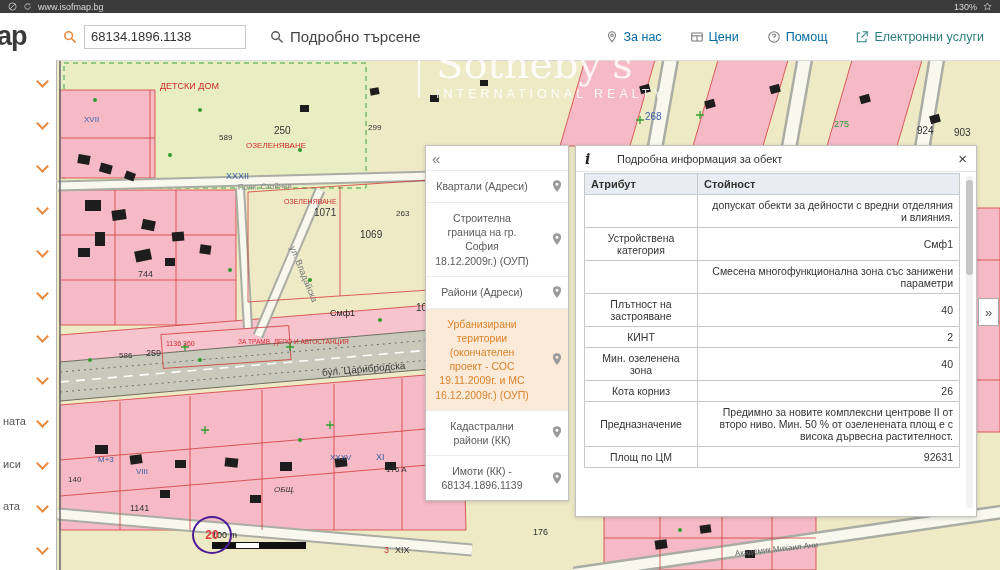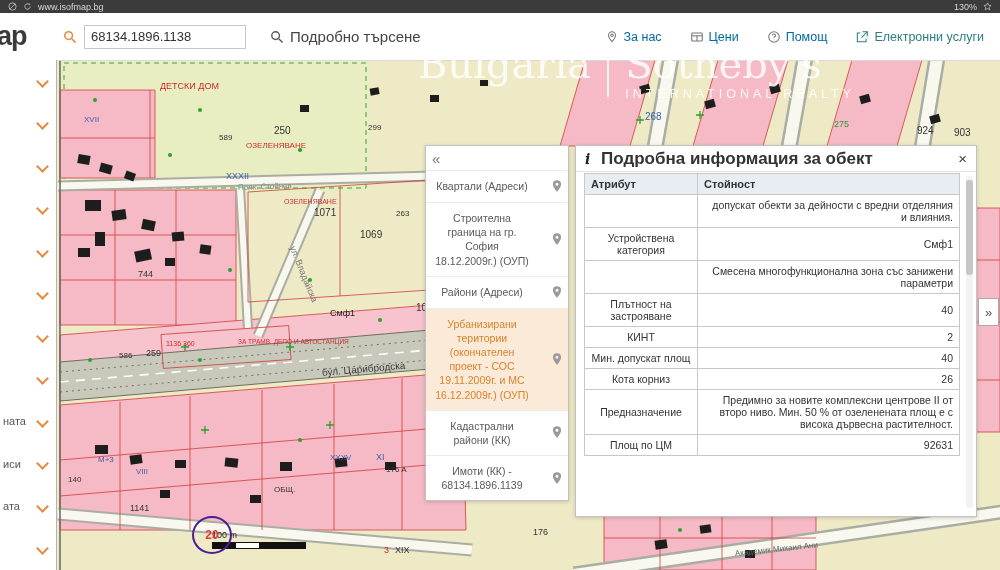--- a/index.html
+++ b/index.html
@@ -57,21 +57,21 @@
   .layer-item .lbl{flex:1;font-size:10.5px;color:#5a5a5a;text-align:center;line-height:1.35}
   .layer-item.active{background:#fcead9}
   .layer-item.active .lbl{color:#d9822b}
   .pin-ico{width:15px;height:15px;flex:none;color:#9a9a9a}
 
   
   .info-panel{position:absolute;left:575px;top:85px;width:400px;height:370px;background:#fff;
               border:1px solid #c2c2c2;z-index:30;box-shadow:0 1px 4px rgba(0,0,0,.18)}
   .info-head{height:25px;display:flex;align-items:center;padding:0 9px;border-bottom:1px solid #e3e3e3}
   .info-ico{font-family:"DejaVu Serif",serif;font-style:italic;font-weight:bold;font-size:14px;color:#222;width:14px}
-  .info-title{font-size:17px;color:#333;font-weight:bold;margin-left:2px}
+  .info-title{font-size:11px;color:#333;font-weight:normal;margin-left:18px}
   .close{margin-left:auto;font-size:15px;color:#444;cursor:pointer;line-height:1}
   .info-body{position:absolute;top:27px;bottom:4px;left:8px;right:16px;overflow:hidden}
   .info-body table{border-collapse:collapse;width:100%;font-size:10.5px;color:#333}
   .info-body th,.info-body td{border:1px solid #c8c8c8;padding:4px 6px;vertical-align:middle}
   .info-body th{background:#e8edf4;text-align:left;font-size:11px}
   td.attr{width:100px;text-align:center}
   td.val{text-align:right}
   .scrollbar{position:absolute;right:3px;top:30px;width:7px;height:332px;background:#f2f2f2;border-radius:3px}
   .scroll-thumb{position:absolute;top:4px;left:0;width:7px;height:95px;background:#c6c6c6;border-radius:3px}
 
@@ -301,21 +301,21 @@
       <span class="map-label" style="left: 146px; top: 289px; color: rgb(51, 51, 51); font-size: 9px;">259</span>
       <span class="map-label" style="left: 119px; top: 292px; color: rgb(51, 51, 51); font-size: 8px;">586</span>
       <span class="map-label" style="left: 238px; top: 279px; color: rgb(204, 43, 43); font-size: 6.5px;">ЗА ТРАМВ. ДЕПО И АВТОСТАНЦИЯ</span>
       <span class="map-label" style="left: 322px; top: 308px; color: rgb(58, 58, 58); font-size: 10px; transform: rotate(-5deg);">бул. Царибродска</span>
       <span class="map-label" style="left: 98px; top: 396px; color: rgb(60, 95, 168); font-size: 8px;">M+3</span>
       <span class="map-label" style="left: 136px; top: 408px; color: rgb(60, 95, 168); font-size: 8px;">VIII</span>
       <span class="map-label" style="left: 330px; top: 394px; color: rgb(60, 95, 168); font-size: 8px;">XXXV</span>
       <span class="map-label" style="left: 376px; top: 393px; color: rgb(60, 95, 168); font-size: 9px;">XI</span>
       <span class="map-label" style="left: 386px; top: 406px; color: rgb(51, 51, 51); font-size: 8px;">176 A</span>
       <span class="map-label" style="left: 68px; top: 416px; color: rgb(51, 51, 51); font-size: 8px;">140</span>
-      <span class="map-label" style="left: 274px; top: 426px; color: rgb(51, 51, 51); font-size: 8px;">ОБЩ.</span>
+      <span class="map-label" style="left: 274px; top: 426px; color: rgb(51, 51, 51); font-size: 8px; font-style: italic;">ОБЩ.</span>
       <span class="map-label" style="left: 130px; top: 444px; color: rgb(51, 51, 51); font-size: 9px;">1141</span>
       <span class="map-label" style="left: 533px; top: 468px; color: rgb(51, 51, 51); font-size: 9px;">176</span>
       <span class="map-label" style="left: 384px; top: 486px; color: rgb(204, 43, 43); font-size: 9px;">3</span>
       <span class="map-label" style="left: 395px; top: 486px; color: rgb(51, 51, 51); font-size: 9px;">XIX</span>
       <span class="map-label" style="left: 645px; top: 52px; color: rgb(60, 95, 168); font-size: 10px;">268</span>
       <span class="map-label" style="left: 834px; top: 60px; color: rgb(47, 158, 47); font-size: 9px;">275</span>
       <span class="map-label" style="left: 917px; top: 66px; color: rgb(51, 51, 51); font-size: 10px;">924</span>
       <span class="map-label" style="left: 954px; top: 68px; color: rgb(51, 51, 51); font-size: 10px;">903</span>
       <span class="map-label" style="left: 735px; top: 490px; color: rgb(102, 102, 102); font-size: 8px; transform: rotate(-6deg);">Академик Михаил Ани</span>
     </div>
@@ -458,21 +458,21 @@
             </tr>
             <tr>
               <td class="attr">Плътност на застрояване</td>
               <td class="val">40</td>
             </tr>
             <tr>
               <td class="attr">КИНТ</td>
               <td class="val">2</td>
             </tr>
             <tr>
-              <td class="attr">Мин. допускат площ</td>
+              <td class="attr">Мин. озеленена зона</td>
               <td class="val">40</td>
             </tr>
             <tr>
               <td class="attr">Кота корниз</td>
               <td class="val">26</td>
             </tr>
             <tr>
               <td class="attr">Предназначение</td>
               <td class="val">Предимно за новите комплексни центрове II от второ ниво. Мин. 50 % от озеленената площ е с висока дървесна растителност.</td>
             </tr>
@@ -485,19 +485,18 @@
     </div>
     <div class="scrollbar">
         <div class="scroll-thumb"></div>
       </div>
   </div>
 
   <div class="expand-btn">»</div>
 </div>
 
 <div class="watermark">
-  <span class="wm-big">Bulgaria</span>
   <span class="wm-div"></span>
   <span class="wm-col">
     <span class="wm-big">Sotheby's</span>
     <span class="wm-sub">INTERNATIONAL REALTY</span>
   </span>
 </div>
 
 </body></html>

